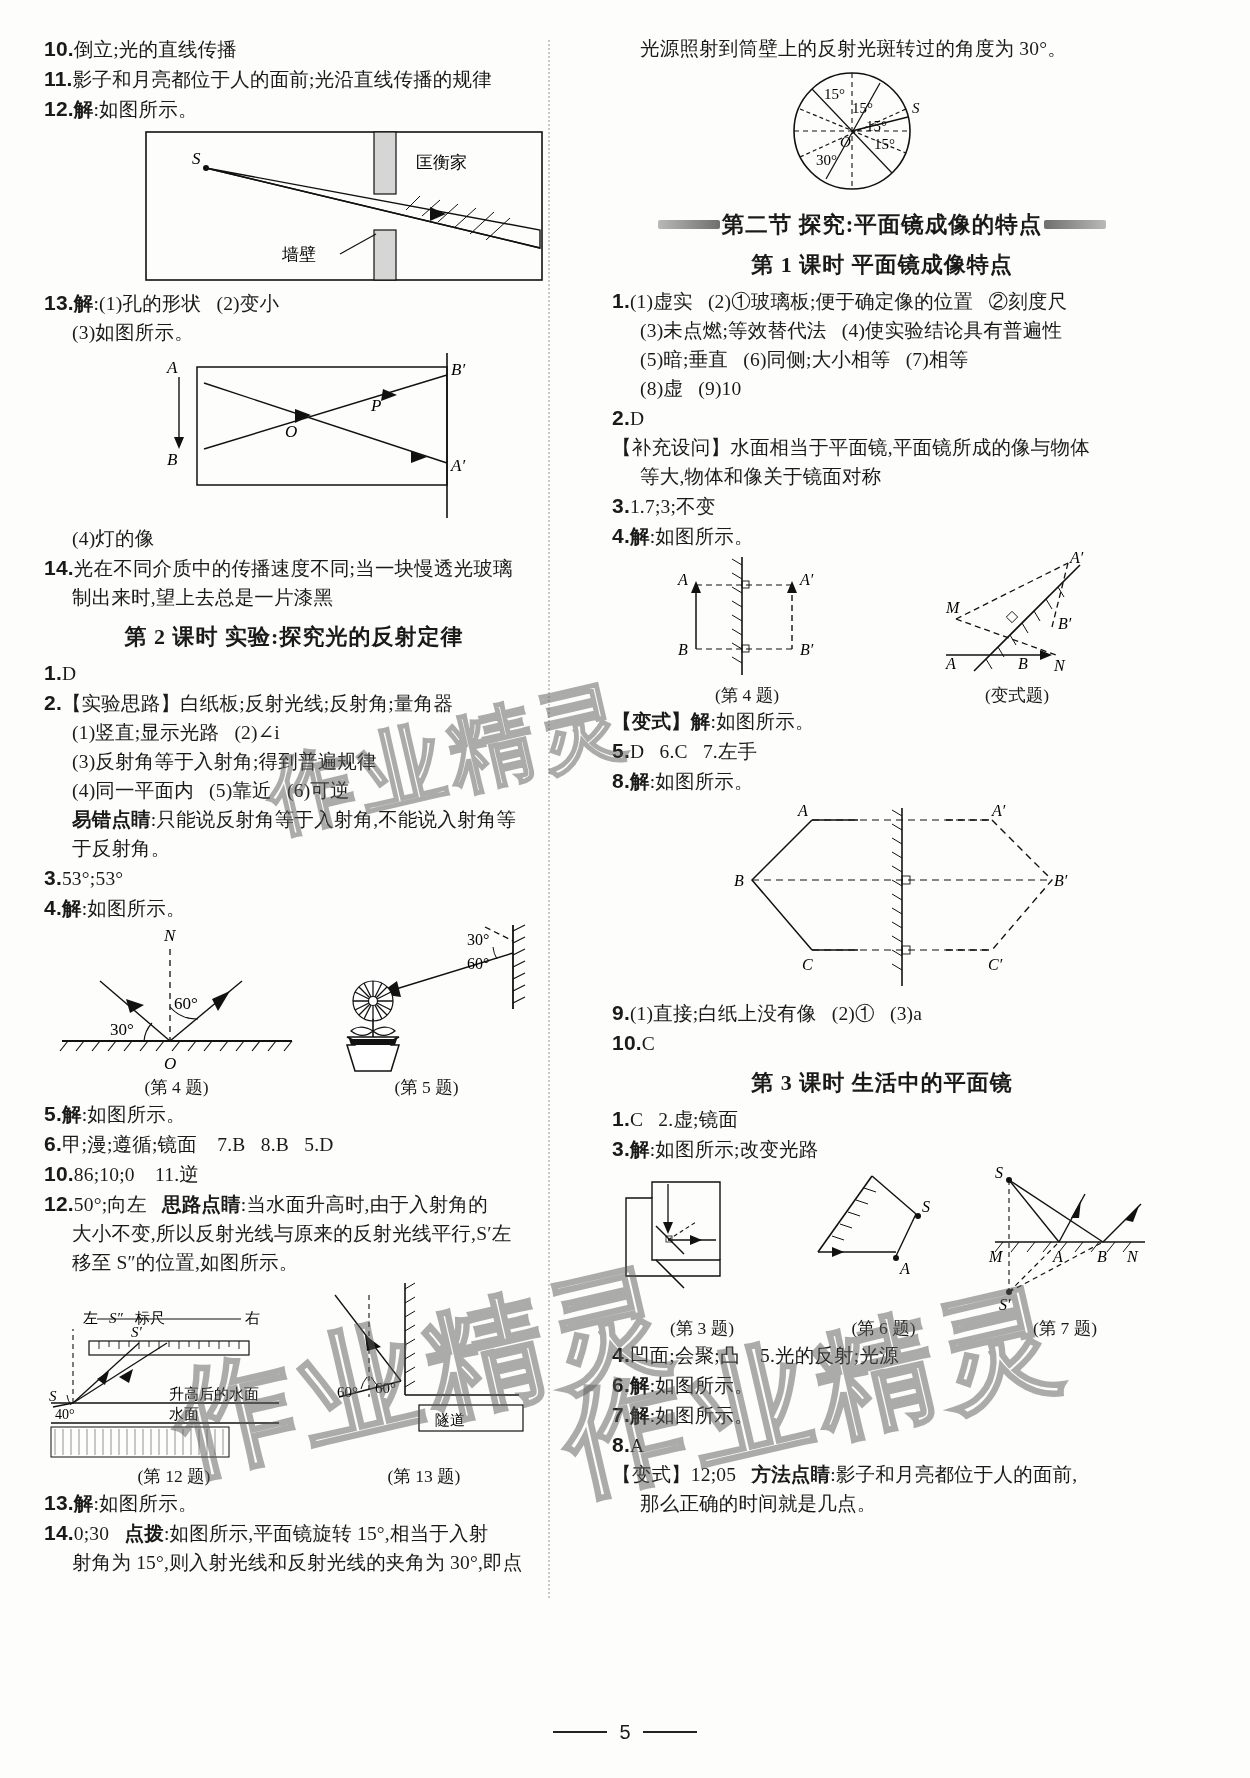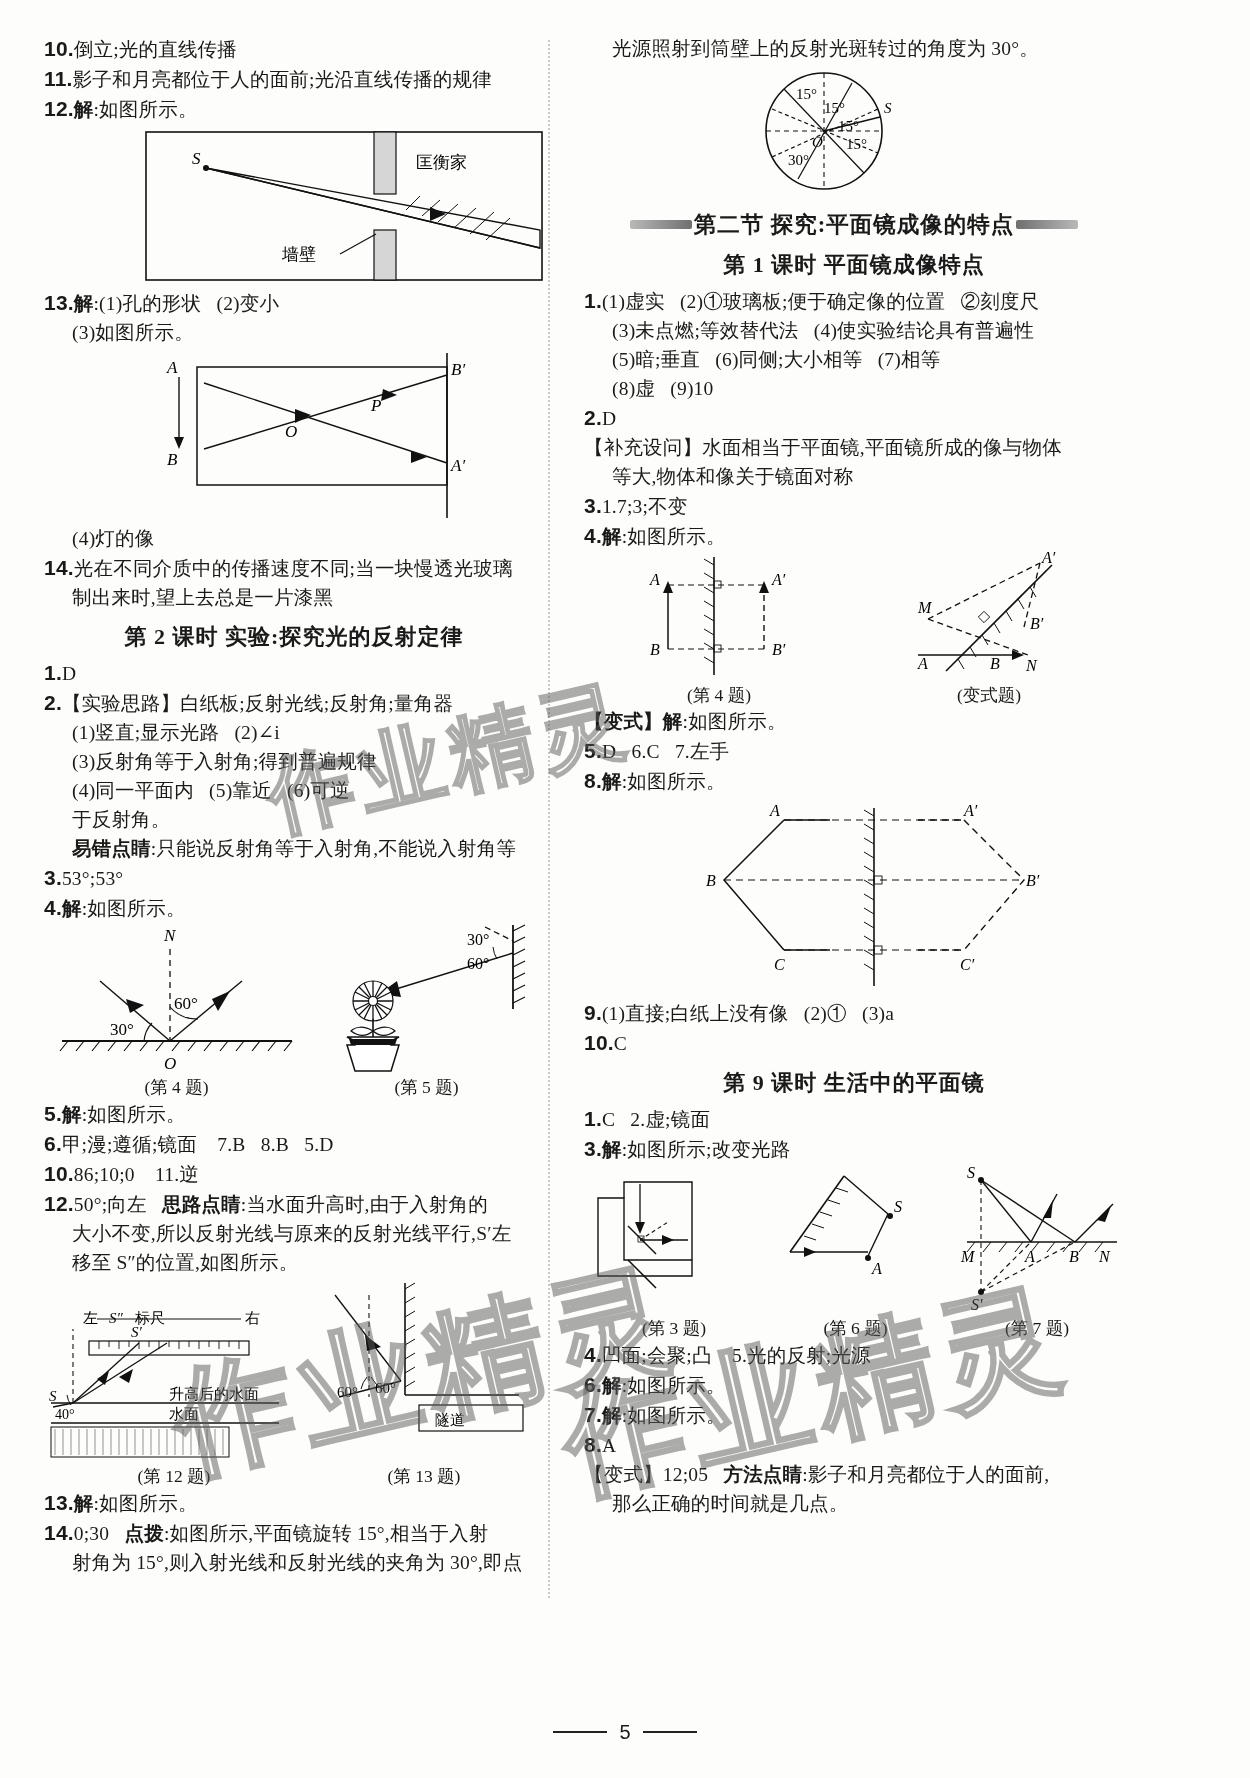--- a/index.html
+++ b/index.html
@@ -7,21 +7,21 @@
     width:1250px;height:1778px;
     background:#fdfdfb;
     font-family:"Liberation Serif","DejaVu Serif",serif;
     color:#1a1a1a;
     position:relative;
     overflow:hidden;
   }
   .page{position:absolute;inset:0;}
   .col{position:absolute;top:34px;width:500px;}
   .col-left{left:44px;}
-  .col-right{left:584px;width:540px;}
+  .col-right{left:612px;width:540px;}
   .divider{position:absolute;left:548px;top:40px;bottom:180px;width:0;
     border-left:2px dotted #c9c9c9;}
   .ln{font-size:19.5px;line-height:29px;letter-spacing:.2px;white-space:pre-wrap;}
   .ind1{padding-left:28px;}
   .b{font-weight:bold;}
   .num{font-family:"Liberation Sans",sans-serif;font-weight:bold;font-size:21px;}
   .h2{font-weight:bold;font-size:22px;text-align:center;margin:10px 0 6px;
       letter-spacing:1px;}
   .h1wrap{display:flex;align-items:center;justify-content:center;gap:2px;margin:14px 0 2px;}
   .h1{font-weight:bold;font-size:22.5px;letter-spacing:1px;white-space:nowrap;}
@@ -116,22 +116,22 @@
     <div class="ln"><span class="num">14.</span><span>光在不同介质中的传播速度不同;当一块慢透光玻璃</span></div>
     <div class="ln ind1">制出来时,望上去总是一片漆黑</div>
 
     <div class="h2">第 2 课时    实验:探究光的反射定律</div>
 
     <div class="ln"><span class="num">1.</span><span>D</span></div>
     <div class="ln"><span class="num">2.</span><span>【实验思路】</span><span>白纸板;反射光线;反射角;量角器</span></div>
     <div class="ln ind1">(1)竖直;显示光路   (2)∠i</div>
     <div class="ln ind1">(3)反射角等于入射角;得到普遍规律</div>
     <div class="ln ind1">(4)同一平面内   (5)靠近   (6)可逆</div>
+    <div class="ln ind1"><span class="b">易错点睛</span><span>:只能说反射角等于入射角,不能说入射角等</span></div>
     <div class="ln ind1">于反射角。</div>
-    <div class="ln ind1"><span class="b">易错点睛</span><span>:只能说反射角等于入射角,不能说入射角等</span></div>
     <div class="ln"><span class="num">3.</span><span>53°;53°</span></div>
     <div class="ln"><span class="num">4.</span><span class="b">解</span><span>:如图所示。</span></div>
 
     <div class="figrow">
       <div>
         <svg width="250" height="150" viewBox="0 0 250 150">
           <line x1="10" y1="118" x2="240" y2="118" stroke="#111" stroke-width="1.8"></line>
           <g stroke="#111" stroke-width="1.2">
             <line x1="16" y1="118" x2="8" y2="128"></line>
               <line x1="32" y1="118" x2="24" y2="128"></line>
@@ -454,21 +454,21 @@
         <text x="110" y="168" font-size="16" font-style="italic" font-family="Liberation Serif,serif">C</text>
         <text x="300" y="14" font-size="16" font-style="italic" font-family="Liberation Serif,serif">A′</text>
         <text x="362" y="84" font-size="16" font-style="italic" font-family="Liberation Serif,serif">B′</text>
         <text x="296" y="168" font-size="16" font-style="italic" font-family="Liberation Serif,serif">C′</text>
       </svg>
     </div>
 
     <div class="ln"><span class="num">9.</span><span>(1)直接;白纸上没有像   (2)①   (3)a</span></div>
     <div class="ln"><span class="num">10.</span><span>C</span></div>
 
-    <div class="h2">第 9 课时    生活中的平面镜</div>
+    <div class="h2">第 3 课时    生活中的平面镜</div>
 
     <div class="ln"><span class="num">1.</span><span>C   2.虚;镜面</span></div>
     <div class="ln"><span class="num">3.</span><span class="b">解</span><span>:如图所示;改变光路</span></div>
 
     <div class="figrow" style="align-items:flex-start;gap:4px">
       <div>
         <svg width="180" height="150" viewBox="0 0 180 150">
           <path d="M14 34 L14 112 L108 112 L108 96 L40 96 L40 34 Z" fill="none" stroke="#111" stroke-width="1.4"></path>
           <path d="M40 34 L40 18 L108 18 L108 96" fill="none" stroke="#111" stroke-width="1.4"></path>
           <line x1="56" y1="20" x2="56" y2="66" stroke="#111" stroke-width="1.3"></line>

